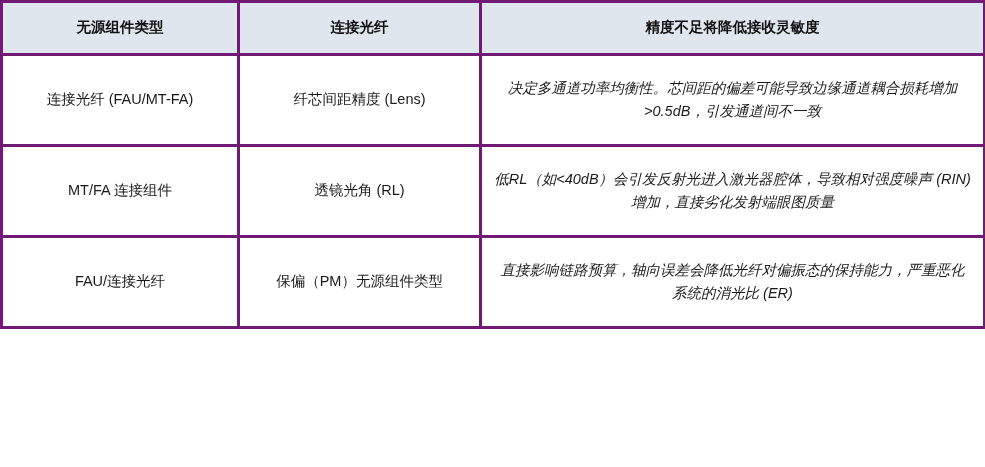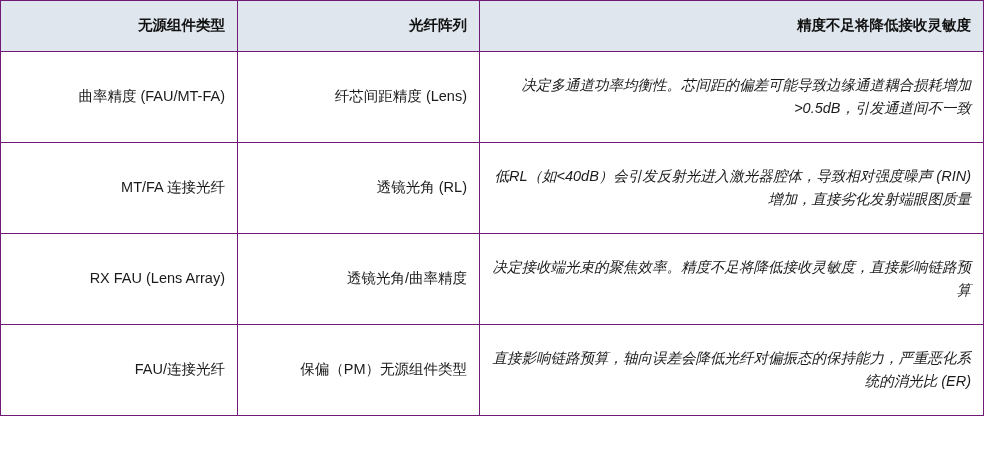--- a/index.html
+++ b/index.html
@@ -20,22 +20,22 @@
     box-sizing: border-box;
   }
   table.spec-table {
     border-collapse: collapse;
     width: 983px;
     table-layout: fixed;
     border: 1px solid #b9c4d0;
   }
   table.spec-table th,
   table.spec-table td {
-    border: 1px solid #701a75;
-    text-align: right;
+    border: 3px solid #701a75;
+    text-align: center;
     vertical-align: middle;
     padding: 10px 12px;
     font-size: 14.5px;
     line-height: 1.62;
   }
   table.spec-table thead th {
     background: #dfe6ed;
     font-weight: bold;
     height: 38px;
     padding-top: 6px;
@@ -69,39 +69,34 @@
 <div class="table-wrap">
   <table class="spec-table">
     <colgroup>
       <col class="c0">
       <col class="c1">
       <col class="c2">
     </colgroup>
     <thead>
       <tr>
         <th>无源组件类型</th>
-        <th>光纤阵列</th>
+        <th>连接光纤</th>
         <th>精度不足将降低接收灵敏度</th>
       </tr>
     </thead>
     <tbody>
       <tr>
-        <td class="cell-type">曲率精度 (FAU/MT-FA)</td>
+        <td class="cell-type">连接光纤 (FAU/MT-FA)</td>
         <td class="cell-param">纤芯间距精度 (Lens)</td>
         <td class="cell-impact">决定多通道功率均衡性。芯间距的偏差可能导致边缘通道耦合损耗增加&gt;0.5dB，引发通道间不一致</td>
       </tr>
       <tr>
-        <td class="cell-type">MT/FA 连接光纤</td>
+        <td class="cell-type">MT/FA 连接组件</td>
         <td class="cell-param">透镜光角 (RL)</td>
         <td class="cell-impact">低RL（如&lt;40dB）会引发反射光进入激光器腔体，导致相对强度噪声 (RIN) 增加，直接劣化发射端眼图质量</td>
-      </tr>
-      <tr>
-        <td class="cell-type">RX FAU (Lens Array)</td>
-        <td class="cell-param">透镜光角/曲率精度</td>
-        <td class="cell-impact">决定接收端光束的聚焦效率。精度不足将降低接收灵敏度，直接影响链路预算</td>
       </tr>
       <tr>
         <td class="cell-type">FAU/连接光纤</td>
         <td class="cell-param">保偏（PM）无源组件类型</td>
         <td class="cell-impact">直接影响链路预算，轴向误差会降低光纤对偏振态的保持能力，严重恶化系统的消光比 (ER)</td>
       </tr>
     </tbody>
   </table>
 </div>
 

